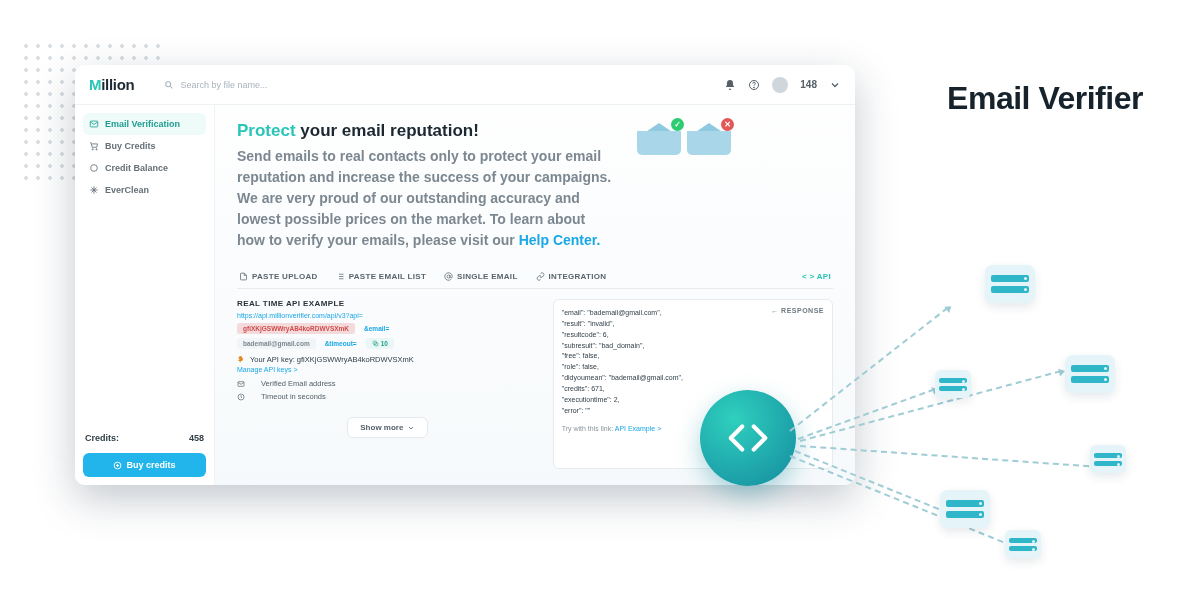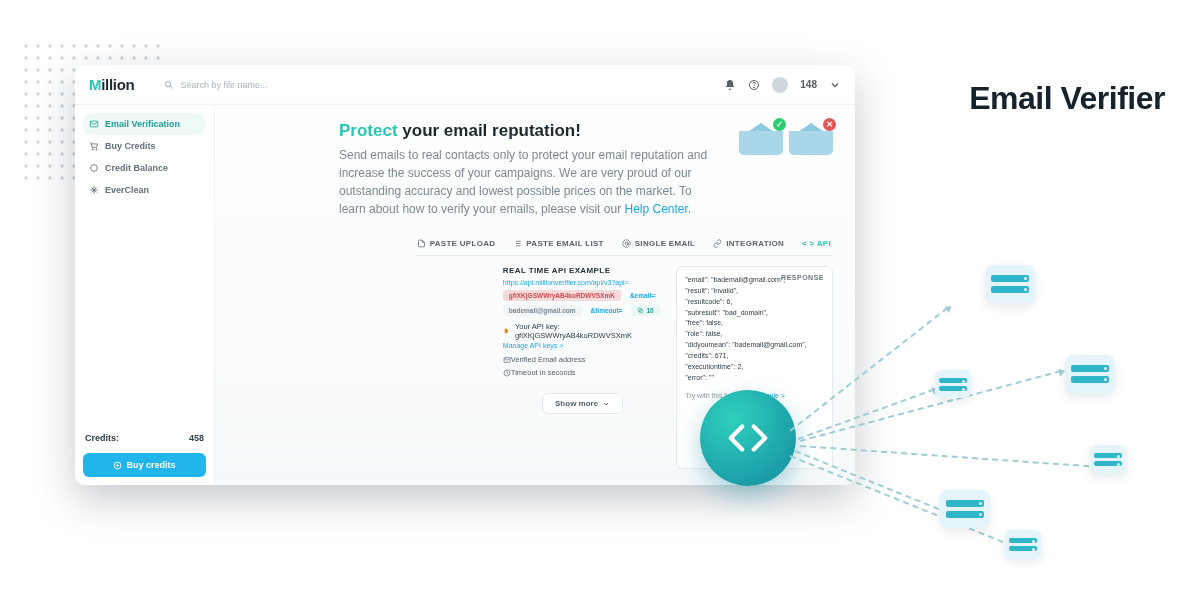--- a/index.html
+++ b/index.html
@@ -30,25 +30,25 @@
 .panes{display:flex;flex:1;min-height:0;}
 .sidebar{width:140px;background:#fff;border-right:1px solid #eef2f5;display:flex;flex-direction:column;padding:8px;}
 .side-item{display:flex;gap:6px;align-items:center;padding:6px 6px;border-radius:6px;color:#657078;font-size:9px;font-weight:600;}
 .side-item.active{background:rgba(41,198,183,.08);color:#1e9e90;}
 .side-item svg{width:10px;height:10px;flex:none;}
 .side-spacer{flex:1;}
 .credits-row{display:flex;justify-content:space-between;font-size:9px;font-weight:700;padding:4px 2px;}
 .buy-btn{margin-top:6px;background:#21b5eb;color:#fff;border:none;border-radius:6px;padding:7px;font-size:9px;font-weight:700;display:flex;align-items:center;justify-content:center;gap:4px;}
 .buy-btn svg{width:9px;height:9px;}
 
-.main{flex:1;padding:16px 22px;overflow:hidden;display:flex;flex-direction:column;align-items:flex-end;}
+.main{flex:1;padding:16px 22px;overflow:hidden;display:flex;flex-direction:column;}
 .hero{display:flex;gap:20px;}
 .hero-text h1{font-size:17px;font-weight:800;color:#1b2831;}
 .hero-text h1 .hi{color:#29c6b7;}
-.hero-text p{font-size:12px;color:#7c8891;line-height:1.5;margin-top:5px;max-width:380px;}
+.hero-text p{font-size:14px;color:#7c8891;line-height:1.5;margin-top:5px;max-width:380px;font-weight:bold;}
 .hero-text a{color:#1aa7e6;}
 .hero-illus{display:flex;gap:6px;}
 .envelope{width:44px;height:34px;border-radius:5px;position:relative;display:flex;align-items:flex-start;justify-content:center;}
 .env-body{width:100%;height:70%;background:#a9d6e8;border-radius:0 0 5px 5px;position:absolute;bottom:0;}
 .env-flap{width:0;height:0;border-left:22px solid transparent;border-right:22px solid transparent;border-bottom:15px solid #8fc9e0;position:absolute;top:2px;}
 .env-badge{position:absolute;top:-3px;right:-3px;width:13px;height:13px;border-radius:50%;display:flex;align-items:center;justify-content:center;font-size:8px;color:#fff;font-weight:900;}
 .env-ok{background:#2ecc71;}
 .env-bad{background:#e25858;}
 
 .tabbar{display:flex;gap:18px;border-bottom:1px solid #e6ebef;margin-top:14px;padding:0 2px;}
@@ -67,31 +67,31 @@
 .chip{padding:2px 6px;border-radius:3px;font-size:6.5px;font-weight:700;}
 .chip.api-plain{color:#d04c4c;text-decoration:none;background:rgba(226,88,88,.2);}
 .chip.side{color:#1aa7e6;}
 .chip.em{background:#f2f5f7;color:#7c8891;}
 .chip.copy{background:#eaf7f4;color:#1e9e90;display:flex;gap:2px;align-items:center;}
 .chip.copy svg{width:7px;height:7px;}
 .key-row{display:flex;gap:4px;align-items:center;margin:6px 0 2px;}
 .key-row svg{width:9px;height:9px;color:#e48a1f;}
 .key-text{font-size:7.5px;}
 .manage{color:#1aa7e6;font-size:7px;display:block;margin-bottom:6px;}
-.field-row{display:flex;gap:0;align-items:center;font-size:7.5px;color:#55616a;margin:4px 0;}
+.field-row{display:flex;gap:16px;align-items:center;font-size:7.5px;color:#55616a;margin:4px 0;}
 .field-row svg{width:8px;height:8px;color:#55616a;}
 
 .showmore{margin:10px auto 0;display:flex;align-items:center;gap:4px;font-size:8px;font-weight:700;color:#55616a;background:#fff;border:1px solid #e4e9ed;border-radius:6px;padding:5px 12px;}
 .showmore svg{width:8px;height:8px;}
 .try-link{font-size:7px;color:#8b969d;}
 .try-link a{color:#1aa7e6;}
 .api-bottom{display:flex;justify-content:space-between;align-items:center;margin-top:6px;}
 
 
-.promo-title{position:absolute;left:885px;top:80px;text-align:right;width:280px;}
+.promo-title{position:absolute;left:905px;top:80px;text-align:center;width:280px;}
 .promo-title .line1{font-size:32px;font-weight:800;color:#16232c;letter-spacing:-.5px;}
 .promo-title .line2{font-size:66px;font-weight:900;letter-spacing:-2px;color:#29c6b7;line-height:.9;}
 
 .code-bubble{position:absolute;left:700px;top:390px;width:96px;height:96px;border-radius:50%;
   background:radial-gradient(circle at 35% 30%,#2fd0be,#148a9f);
   box-shadow:0 10px 25px rgba(20,138,159,.35);
   display:flex;align-items:center;justify-content:center;color:#fff;font-size:40px;font-weight:300;}
 .code-bubble svg{width:46px;height:46px;stroke:#fff;}
 
 .server-node{position:absolute;width:50px;height:38px;border-radius:8px;background:#e5f4f8;box-shadow:0 4px 10px rgba(20,40,60,.1);display:flex;flex-direction:column;justify-content:center;gap:4px;padding:6px;}

